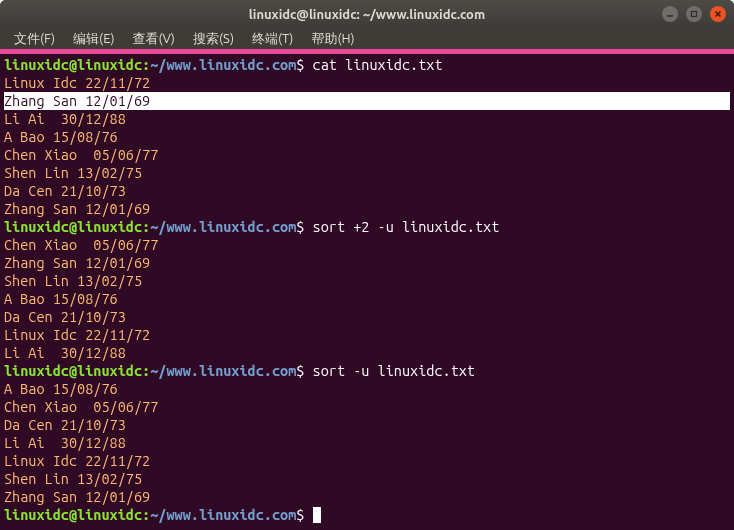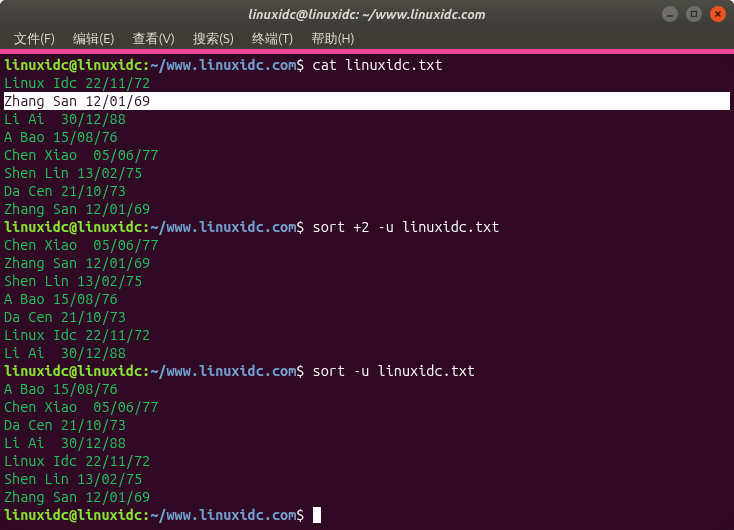--- a/index.html
+++ b/index.html
@@ -23,21 +23,20 @@
       display: flex;
       flex-direction: column;
     }
     .titlebar {
       height: 28px;
       background: linear-gradient(to bottom, #4c4b46, #3c3b37);
       display: flex;
       align-items: center;
       padding: 0 8px;
       position: relative;
-      font-style: italic;
     }
     .title-text {
       color: #dfdbd2;
       font-size: 13px;
       font-family: "Ubuntu", sans-serif;
       font-weight: bold;
       position: absolute;
       left: 50%;
       transform: translateX(-50%);
     }
@@ -103,21 +102,21 @@
       color: #729fcf;
       font-weight: bold;
     }
     .prompt-dollar {
       color: #ffffff;
     }
     .cmd {
       color: #ffffff;
     }
     .output-line {
-      color: #22c55e;
+      color: #fdba74;
     }
     .highlight {
       background: #ffffff;
       color: #300a24;
       display: inline-block;
       width: 100%;
     }
     .cursor {
       display: inline-block;
       width: 8px;

